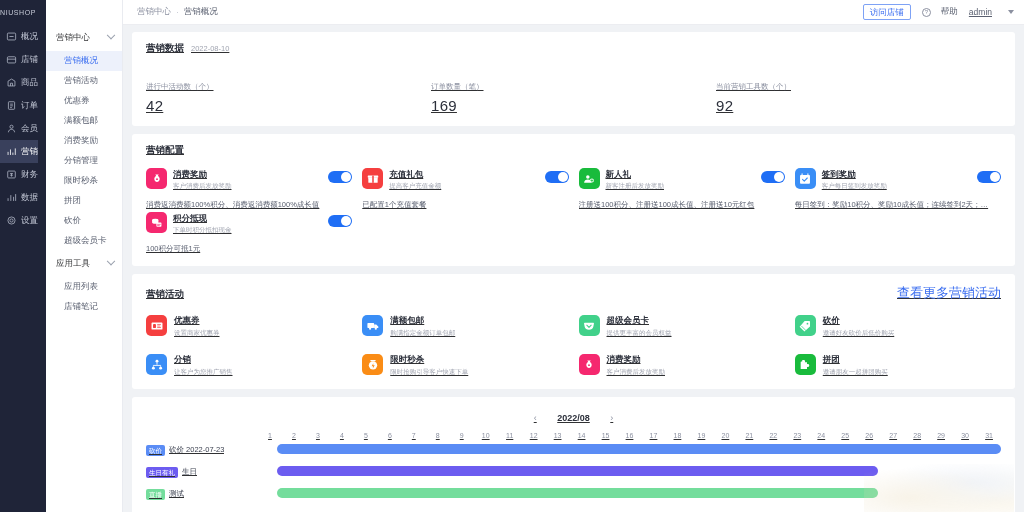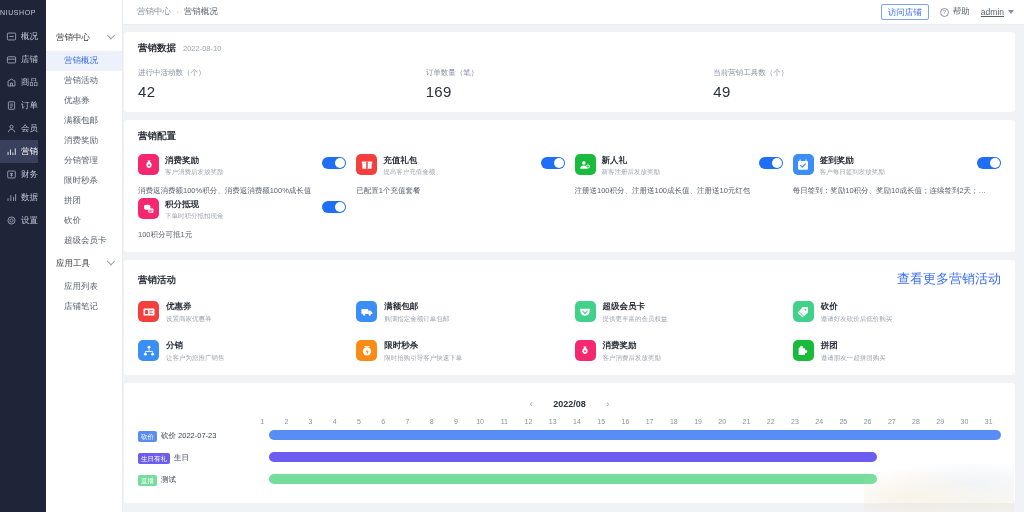--- a/index.html
+++ b/index.html
@@ -66,42 +66,43 @@
   }
   .crumbs { font-size: 8.5px; color: #8b90a0; display: flex; align-items: center; gap: 5px; }
   .crumbs .sep { color: #c3c6d0; }
   .crumbs .cur { color: #5a6070; }
   .top-right { margin-left: auto; display: flex; align-items: center; gap: 11px; }
   .visit-btn {
     border: 1px solid #7ea2f5; color: #3b6ef0; background: #fff;
     border-radius: 2px; font-size: 8.5px; padding: 2px 6px; cursor: pointer;
     line-height: 1.2;
   }
-  .help { display: flex; align-items: center; gap: 4px; font-size: 8.5px; color: #5a6070; cursor: pointer; }
+  .help { display: flex; align-items: center; gap: 10px; font-size: 8.5px; color: #5a6070; cursor: pointer; }
   .qmark {
     width: 9px; height: 9px; border: 1px solid #8b90a0; border-radius: 50%;
     font-size: 6px; line-height: 7px; text-align: center; color: #8b90a0;
   }
-  .user { display: flex; align-items: center; gap: 4px; font-size: 8.5px; color: #5a6070; cursor: pointer; text-decoration: underline; }
+  .user { display: flex; align-items: center; gap: 16px; font-size: 8.5px; color: #5a6070; cursor: pointer; text-decoration: underline; }
   .caret { width: 0; height: 0; border-left: 3px solid transparent; border-right: 3px solid transparent; border-top: 4px solid #8b90a0; }
 
   .content {
-    flex: 1 1 auto; overflow: hidden; padding: 7px 9px 0 1px;
+    flex: 1 1 auto; overflow: hidden; padding: 7px 9px 0 9px;
     position: relative;
+    text-decoration: underline;
   }
   .card {
     background: #fff; border-radius: 3px; margin-bottom: 8px;
     padding: 10px 14px 12px 14px;
   }
   .card-title { font-size: 9.5px; font-weight: bold; color: #2b2f3a; }
   .card-head { display: flex; align-items: baseline; gap: 7px; }
   .card-date { font-size: 7.5px; color: #a0a4b0; }
 
   
-  .stats { display: flex; margin-top: 13px; }
+  .stats { display: flex; margin-top: 27px; }
   .stat { flex: 1 1 0; }
   .stat-label { font-size: 7.5px; color: #8b90a0; }
   .stat-value { font-size: 15px; color: #2b2f3a; margin-top: 5px; letter-spacing: .3px; }
 
   
   .cfg-grid { display: grid; grid-template-columns: repeat(4, 1fr); column-gap: 10px; row-gap: 2px; margin-top: 11px; }
   .cfg-cell { min-width: 0; }
   .cfg-row { display: flex; align-items: flex-start; gap: 6px; }
   .sq-icon {
     width: 21px; height: 21px; flex: 0 0 21px; border-radius: 5px;
@@ -318,21 +319,21 @@
             <div class="stat">
               <div class="stat-label">进行中活动数（个）</div>
               <div class="stat-value">42</div>
             </div>
             <div class="stat">
               <div class="stat-label">订单数量（笔）</div>
               <div class="stat-value">169</div>
             </div>
             <div class="stat">
               <div class="stat-label">当前营销工具数（个）</div>
-              <div class="stat-value">49</div>
+              <div class="stat-value">92</div>
             </div>
           </div>
       </section>
 
       <section class="card">
         <div class="card-head">
           <span class="card-title">营销配置</span>
         </div>
         <div class="cfg-grid" id="config-grid">
             <div class="cfg-cell">

